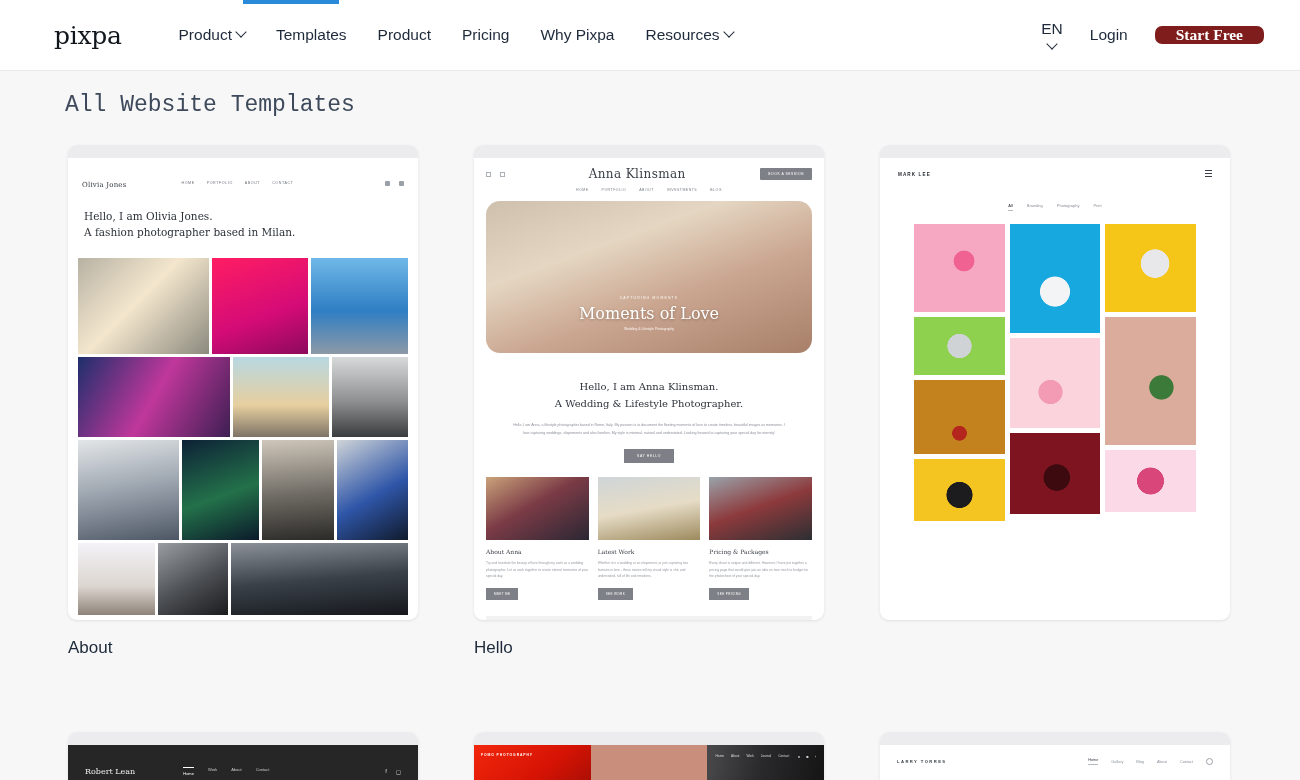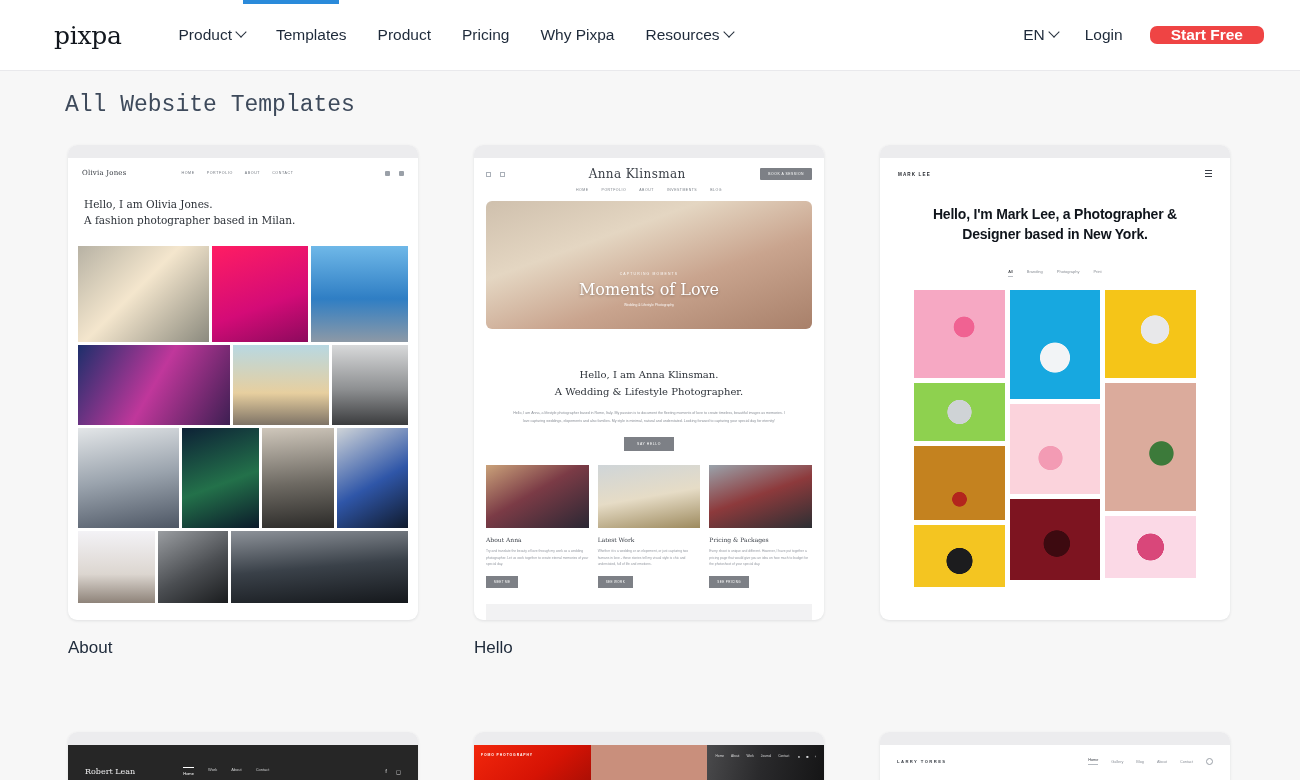--- a/index.html
+++ b/index.html
@@ -44,26 +44,26 @@
     display: inline-flex; align-items: center; gap: 5px; cursor: pointer; text-align: right;
   }
   .chev {
     display: inline-block; width: 8px; height: 8px;
     border-right: 1.6px solid #26303d; border-bottom: 1.6px solid #26303d;
     transform: translateY(-3px) rotate(45deg);
   }
   #header-right {
     margin-left: auto; display: flex; align-items: center; gap: 27px;
   }
-  #lang-switch { font-size: 15.5px; display: inline-flex; align-items: center; gap: 5px; cursor: pointer; }
+  #lang-switch { font-size: 15.5px; display: inline-flex; align-items: center; gap: 5px; cursor: pointer; flex-direction: column; }
   #login-link { font-size: 15.5px; cursor: pointer; }
   #start-free-btn {
-    background: #ef4444; color: #fff; font-size: 15.5px; font-weight: 700;
+    background: #7f1d1d; color: #fff; font-size: 15.5px; font-weight: 700;
     border: none; border-radius: 7px; padding: 0 21px; cursor: pointer;
-    font-family: Liberation Sans, sans-serif;
+    font-family: Liberation Serif, serif;
   }
 
   
   #page-title {
     font-family: Liberation Mono, monospace;
     font-size: 23px; font-weight: 400; color: #3e4a5b;
     padding: 21px 0 0 65px;
   }
 
   #template-grid {
@@ -88,21 +88,21 @@
     font-size: 17px; color: #1e2a3a;
     margin-top: 18px; cursor: pointer;
   }
   .row-spacer { height: 74px; grid-column: 1 / -1; }
 
   
   .browser-bar { height: 13px; background: #ececee; width: 100%; }
   .mini { width: 100%; height: 100%; position: relative; }
 
   
-  .g-nav { display:flex; align-items:center; padding: 11px 14px 0 14px; }
+  .g-nav { display:flex; align-items:flex-start; padding: 11px 14px 0 14px; margin-top: 12px; }
   .g-logo { font-family:"DejaVu Serif", serif; font-size:7px; color:#33383f; letter-spacing:.2px;}
   .g-links { display:flex; gap:12px; margin-left:55px; }
   .g-links span { font-size:3.6px; color:#6c727b; letter-spacing:.6px; }
   .g-icons { margin-left:auto; display:flex; gap:9px; }
   .g-icons i { width:5px; height:5px; display:block; background:#9aa0a8; border-radius:1px; font-style:normal;}
   .g-head { padding: 19px 0 0 16px; font-family:"DejaVu Serif", serif; color:#2c3138; }
   .g-head div { font-size:10.5px; line-height:1.55; }
   .g-grid { margin: 17px 10px 0 10px; display:flex; flex-direction:column; gap:3px; }
   .g-row { display:flex; gap:3px; height:96px; }
   .g-row.r2 { height:80px; }
@@ -110,21 +110,21 @@
   .g-row.r4 { height:72px; }
   .g-cell { flex:1; background-size:cover; }
 
   
   .c-topbar { display:flex; align-items:center; padding:9px 12px 0 12px; }
   .c-ico { width:5px; height:5px; border:1px solid #aab0b8; margin-right:9px; }
   .c-logo { font-family:"DejaVu Serif", serif; font-size:12px; color:#3b4048; margin:0 auto; letter-spacing:.4px;}
   .c-btn { background:#7d8086; color:#fff; font-size:3.4px; padding:4px 8px; letter-spacing:.5px; border-radius:1px;}
   .c-links { display:flex; justify-content:center; gap:13px; margin-top:7px; }
   .c-links span { font-size:3.5px; color:#7b8189; letter-spacing:.5px; }
-  .c-hero { margin:9px 12px 16px 12px; height:128px; border-radius:6px; position:relative; overflow:hidden; }
+  .c-hero { margin:9px 12px 4px 12px; height:152px; border-radius:14px; position:relative; overflow:hidden; }
   .c-hero .cap { position:absolute; left:0; right:0; bottom:22px; text-align:center; color:#fff; }
   .c-hero .cap .k { font-size:3.4px; letter-spacing:1.2px; opacity:.92; }
   .c-hero .cap .t { font-family:"DejaVu Serif", serif; font-size:16px; margin-top:4px; text-shadow:0 1px 3px rgba(0,0,0,.3); }
   .c-hero .cap .s { font-size:3.4px; margin-top:4px; opacity:.9; }
   .c-about { text-align:center; padding:22px 36px 0 36px; }
   .c-about h4 { font-family:"DejaVu Serif", serif; font-weight:400; font-size:10px; color:#2f343b; line-height:1.65; }
   .c-about p { font-size:3.6px; color:#8b9098; line-height:2.1; margin-top:10px; }
   .c-cta { display:inline-block; margin-top:12px; background:#7d8086; color:#fff; font-size:3.4px; padding:5px 13px; letter-spacing:.6px; }
   .c-cols { display:flex; gap:9px; padding:14px 12px 0 12px; }
   .c-col { flex:1; }
@@ -322,21 +322,20 @@
       <div class="mini">
         <div class="browser-bar"></div>
         <div class="s-nav">
           <div class="s-logo">MARK LEE</div>
           <div class="s-burger">
               <b></b>
               <b></b>
               <b></b>
             </div>
         </div>
-        <div class="s-head">Hello, I'm Mark Lee, a Photographer &amp; Designer based in New York.</div>
         <div class="s-filters">
           <span class="on">All</span>
           <span>Branding</span>
           <span>Photography</span>
           <span>Print</span>
         </div>
         <div class="s-grid">
           <div class="s-col">
             <div class="s-tile" style="height:88px;background:radial-gradient(circle at 55% 42%, #f06292 0 14%, #f6a8c3 15% 100%)"></div>
             <div class="s-tile" style="height:58px;background:radial-gradient(circle at 50% 50%, #cfd3d6 0 22%, #8ed14f 23% 100%)"></div>

